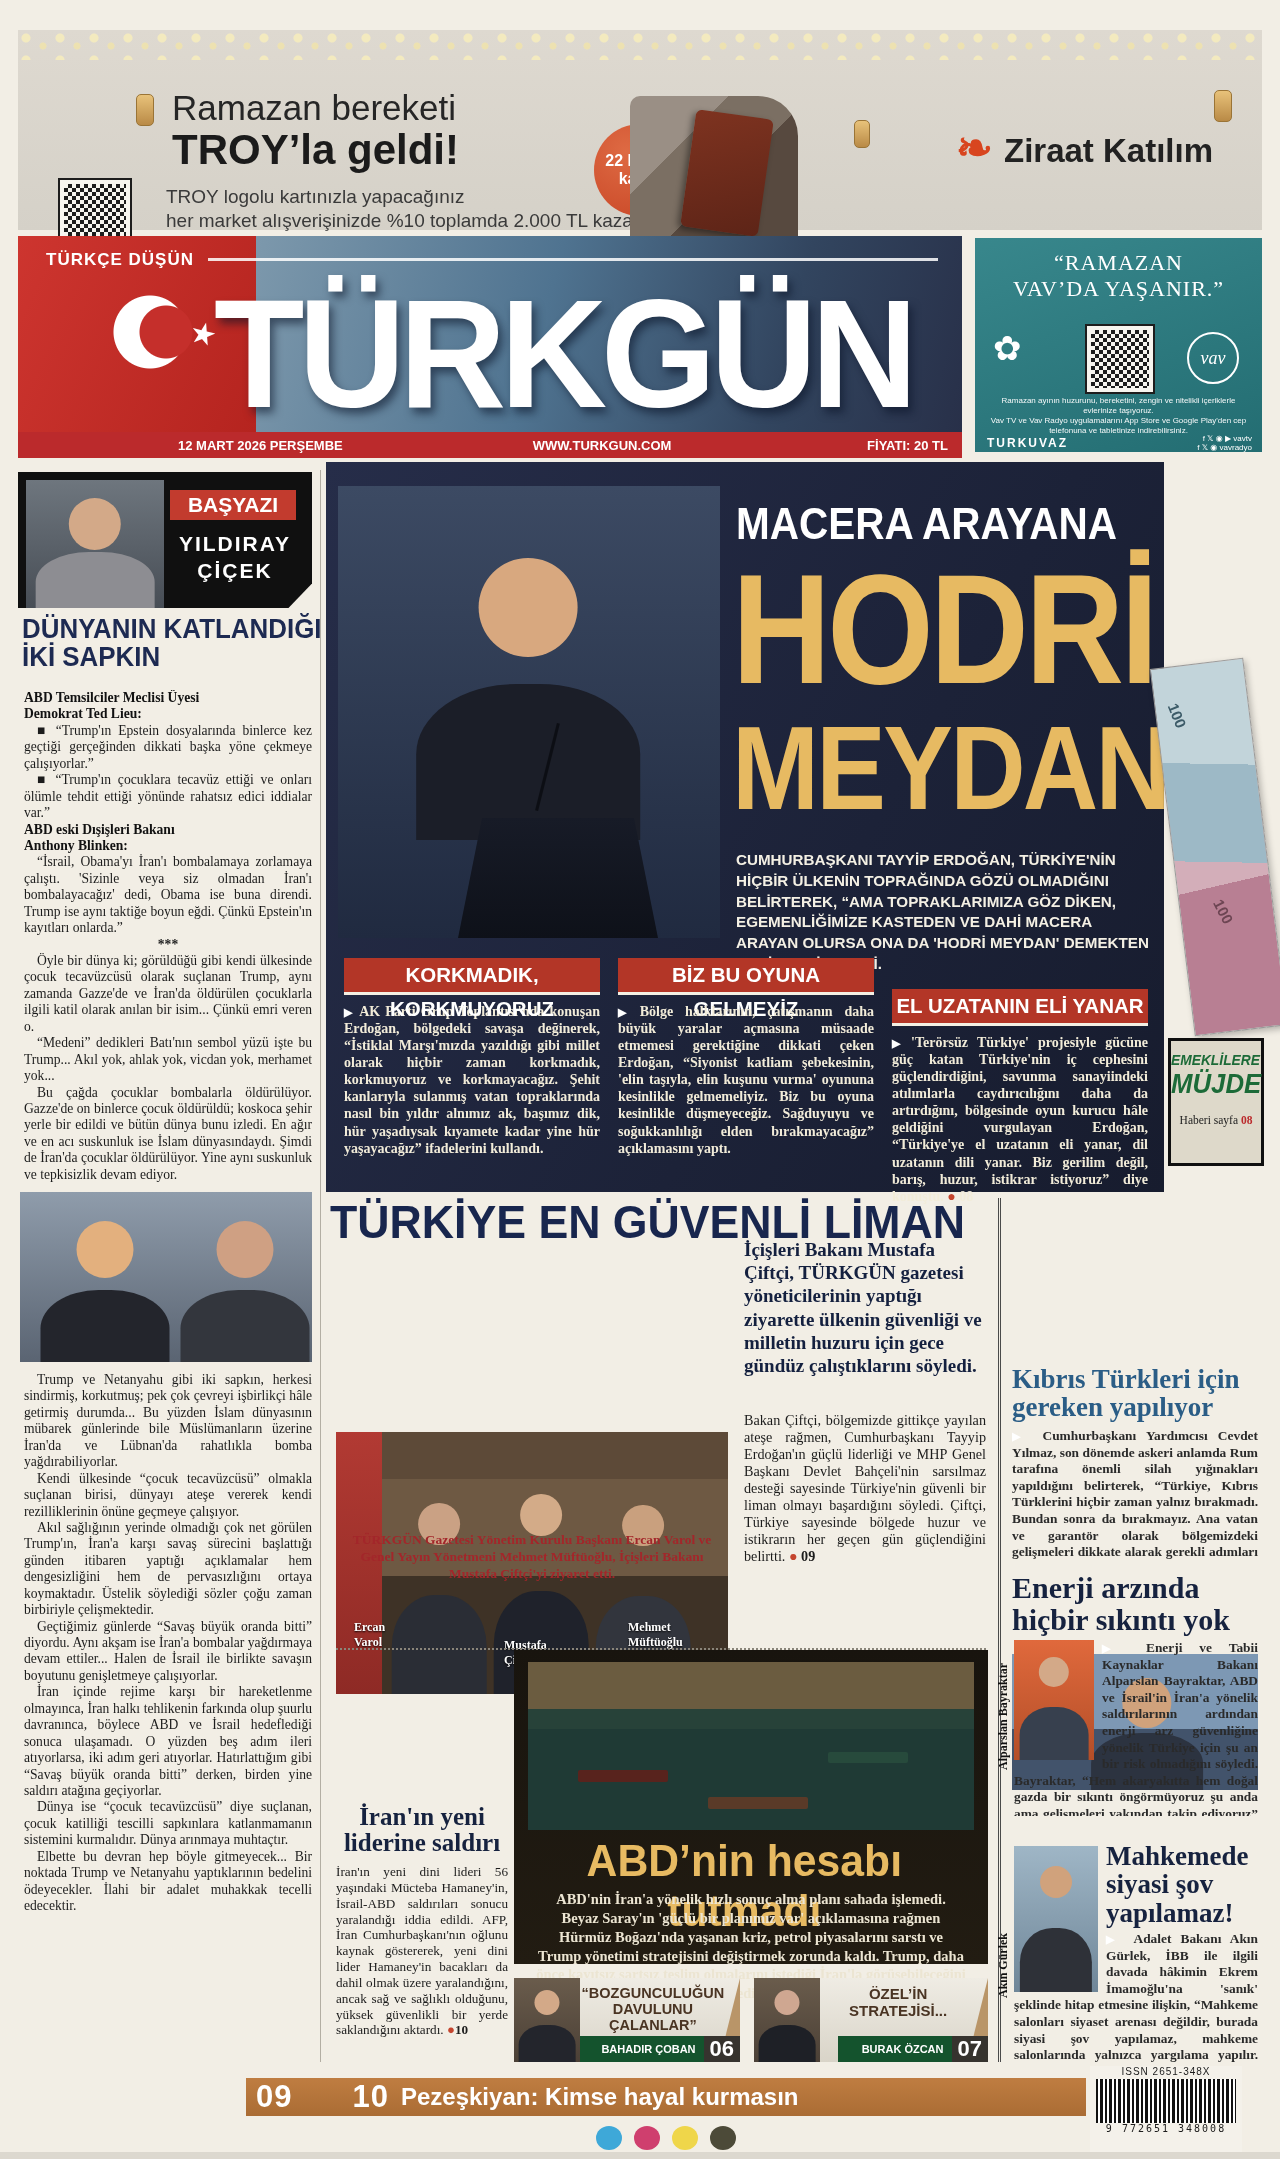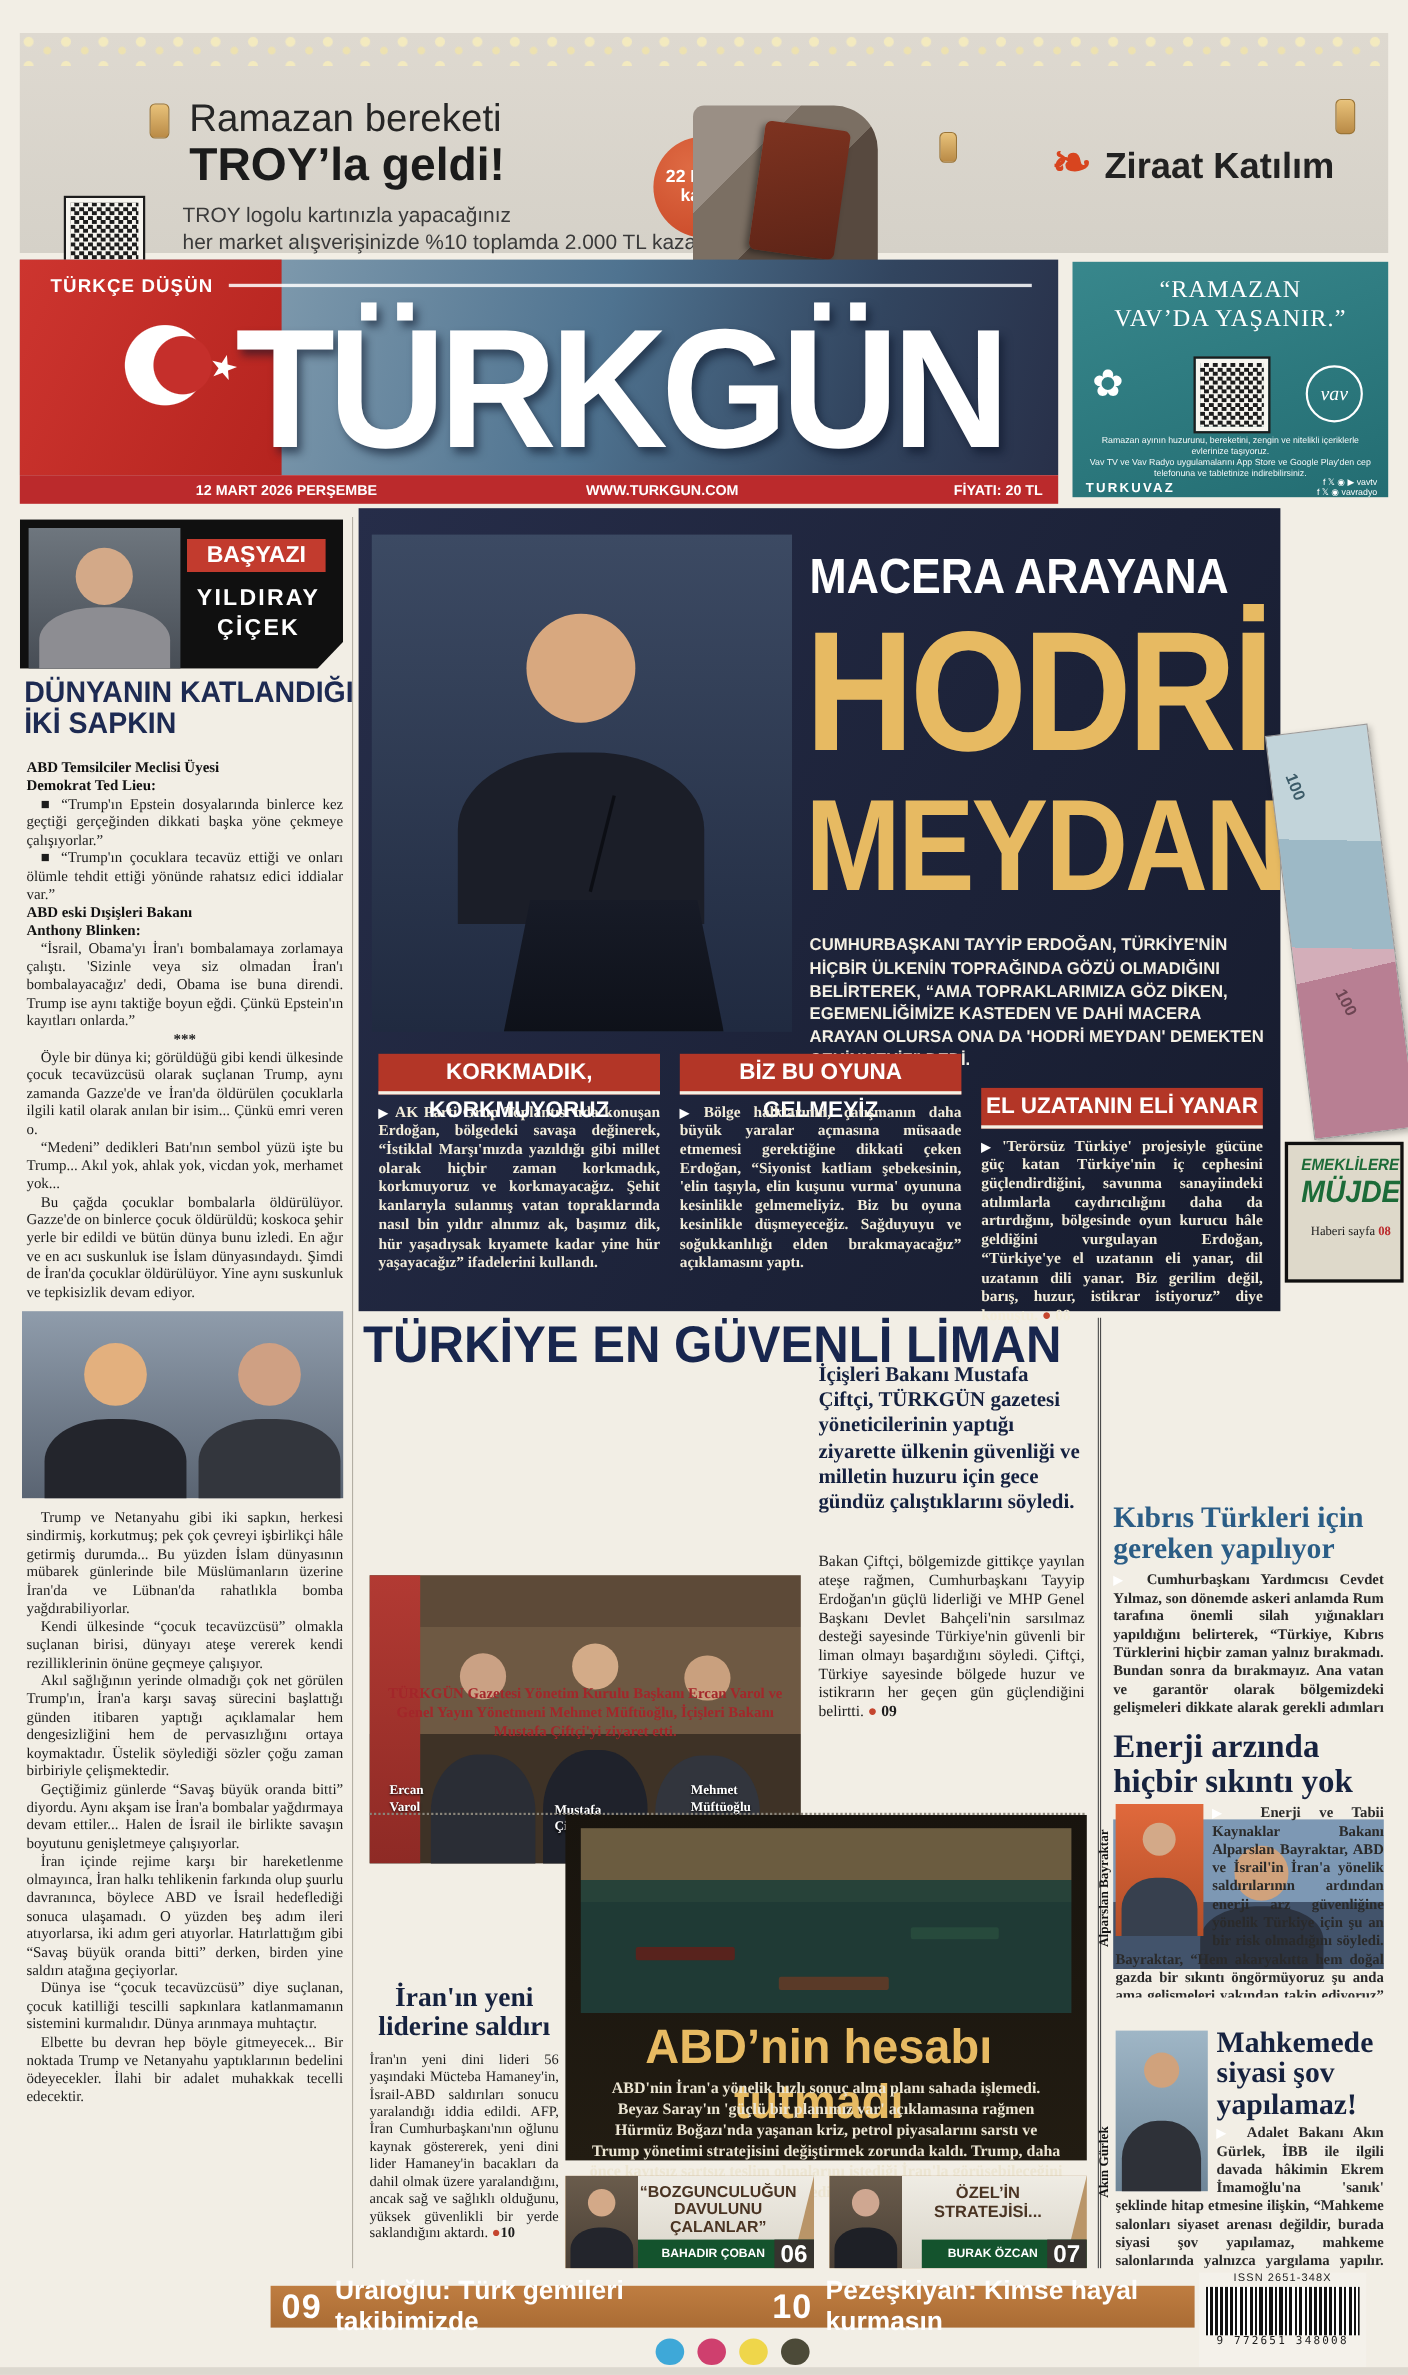--- a/index.html
+++ b/index.html
@@ -56,21 +56,21 @@
   .sbox .bd{color:#f2ecd9;font-weight:bold;font-size:14px;line-height:1.22;text-align:justify;}
   .ptr::before{content:"▶";color:#fff;font-size:11px;margin-right:5px;}
   .pgref{color:#c5452e;font-weight:bold;}
   .pgnum{font-weight:bold;}
 
   
   .money{background:
      linear-gradient(8deg,rgba(0,0,0,0) 0 46%,#9db9c6 46% 72%,#c2d4da 72% 100%),
      linear-gradient(-6deg,#b87f93 0 40%,#d3aeb9 40% 60%,#e6d8da 60% 100%);
      border:1px solid #999;transform:rotate(-7deg);box-shadow:2px 3px 6px rgba(0,0,0,.25);}
-  .emekli{border:3px solid #101010;background:#ded9ca;text-align:center;padding-left:12px;}
+  .emekli{border:3px solid #101010;background:#ded9ca;text-align:center;}
   .green{color:#1c6b38;font-style:italic;font-weight:bold;}
 
   
   .limanphoto{background:linear-gradient(180deg,#5d4a38 0 18%,#6e5943 18% 55%,#3e3226 55% 100%);}
   .nlabel{color:#fff;font-weight:bold;font-size:12px;text-shadow:0 1px 2px #000;}
   .caption{color:#a3262a;font-weight:bold;text-align:center;line-height:1.25;}
 
   
   .rc-h{color:#2b5d86;font-weight:bold;line-height:1.03;}
   .rc-h2{color:#16223f;font-weight:bold;line-height:1.05;}
@@ -319,21 +319,20 @@
     <div class="quote sans pre" style="font-size:15px;">ÖZEL’İN
 STRATEJİSİ...</div>
     <div class="namebar sans" style="width:150px;">
       <span style="margin-left:auto;font-size:11px;font-weight:bold;">BURAK ÖZCAN</span>
       <span class="num">07</span>
     </div>
   </div>
 
   <div class="abs botbar sans" style="left:246px;top:2078px;width:840px;height:38px;">
     <span class="botnum" style="margin-left:10px;">09</span>
-    <span class="bottxt" style="margin-left:12px;">Uraloğlu: Türk gemileri takibimizde</span>
     <span class="botnum" style="margin-left:60px;">10</span>
     <span class="bottxt" style="margin-left:12px;">Pezeşkiyan: Kimse hayal kurmasın</span>
   </div>
 
   <div class="abs" style="left:1090px;top:2066px;width:152px;height:86px;background:#f4f1ea;text-align:center;">
     <div class="sans" style="font-size:10px;letter-spacing:1px;">ISSN 2651-348X</div>
     <div class="barcode" style="width:140px;height:44px;margin:2px auto 0;"></div>
     <div style="font-family:'DejaVu Sans Mono',monospace;font-size:10px;letter-spacing:2px;">9 772651 348008</div>
   </div>
 

